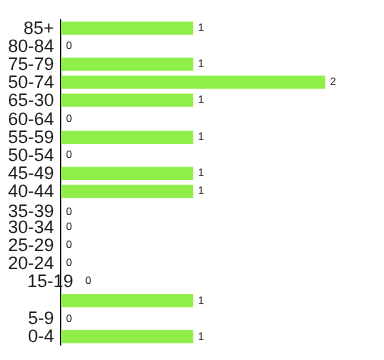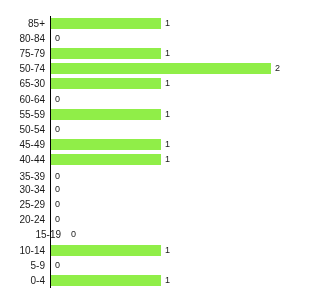--- a/index.html
+++ b/index.html
@@ -41,21 +41,21 @@
     height: 15px;
   }
   .row-label {
     position: absolute;
     left: 0;
     top: 0;
     width: 45px;
     height: 15px;
     line-height: 15px;
     text-align: right;
-    font-size: 10px;
+    font-size: 15px;
     color: #1a1a1a;
     white-space: nowrap;
   }
   .bar-wrap {
     position: absolute;
     left: 51px;
     top: 2px;
     height: 11px;
   }
   .bar {
@@ -163,21 +163,20 @@
           <div class="row-label">20-24</div>
           <div class="bar-wrap"></div>
           <div class="value-label" style="left: 55px;">0</div>
         </div>
         <div class="row" style="top: 227.4px; margin-left: 16px;">
           <div class="row-label">15-19</div>
           <div class="bar-wrap"></div>
           <div class="value-label" style="left: 55px;">0</div>
         </div>
         <div class="row" style="top: 242.5px;">
-          <div class="row-label">10-14</div>
           <div class="bar-wrap">
             <div class="bar" style="width: 110px;"></div>
           </div>
           <div class="value-label" style="left: 165px;">1</div>
         </div>
         <div class="row" style="top: 257.6px;">
           <div class="row-label">5-9</div>
           <div class="bar-wrap"></div>
           <div class="value-label" style="left: 55px;">0</div>
         </div>

